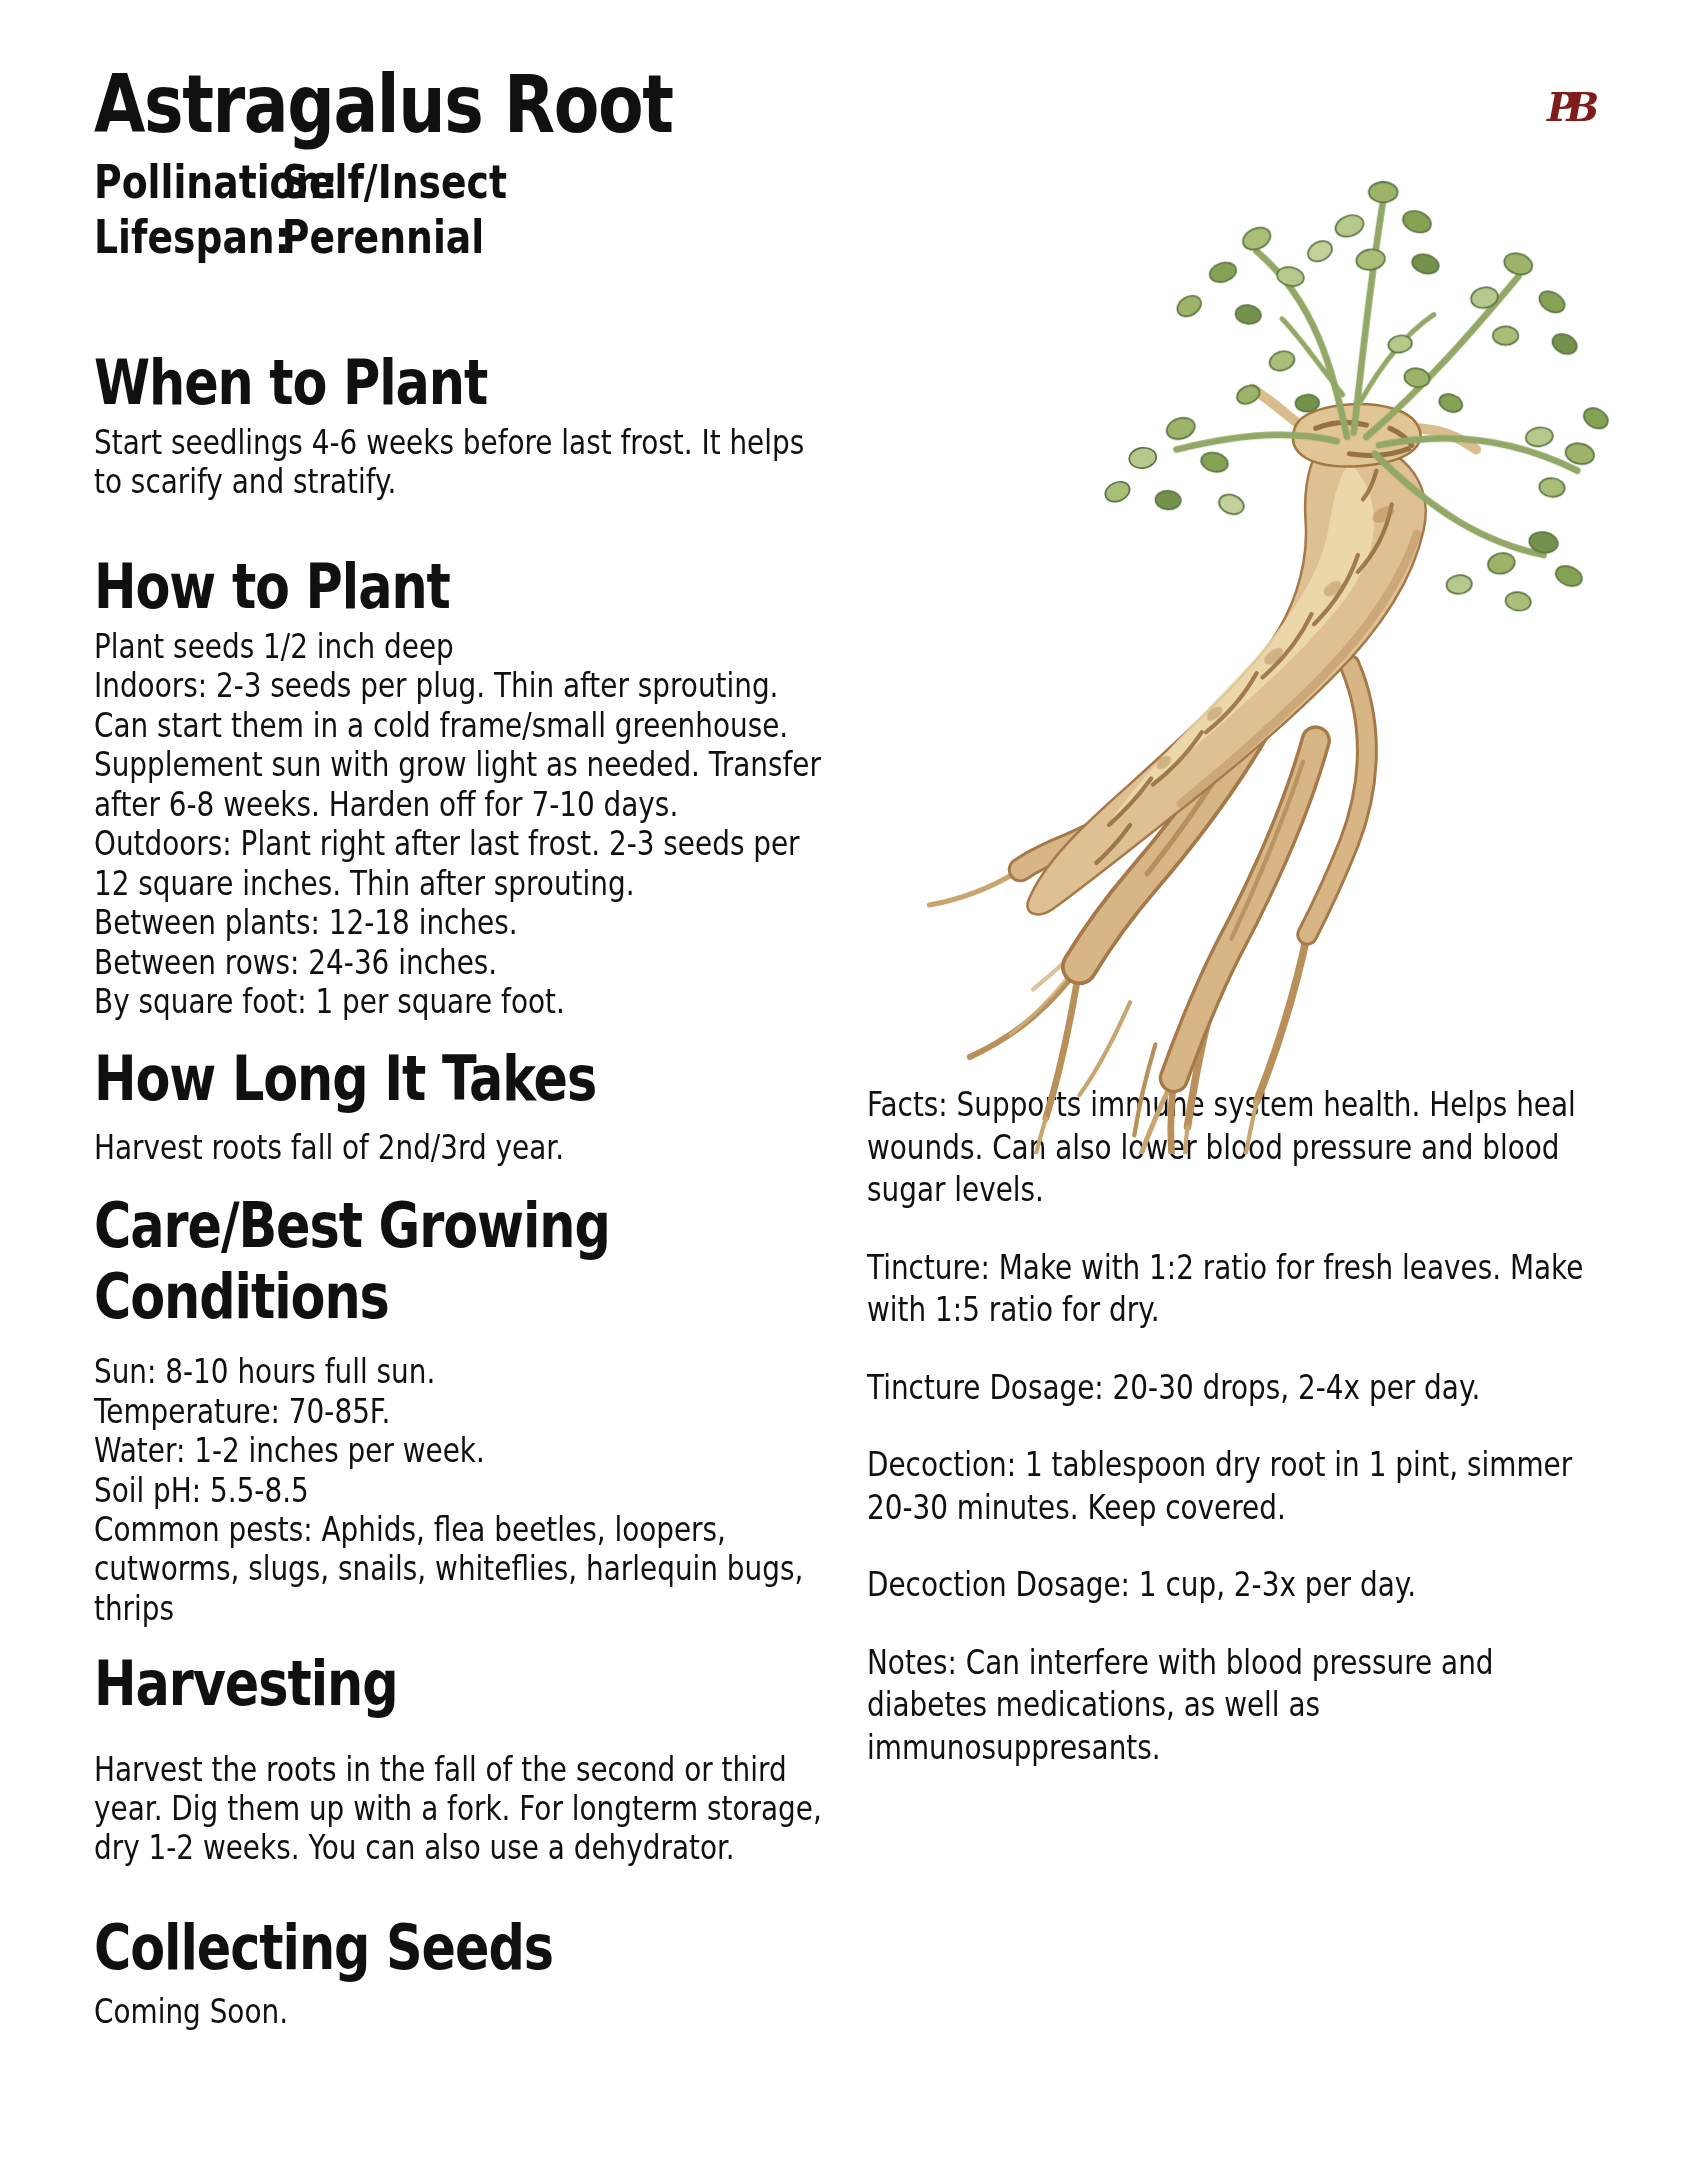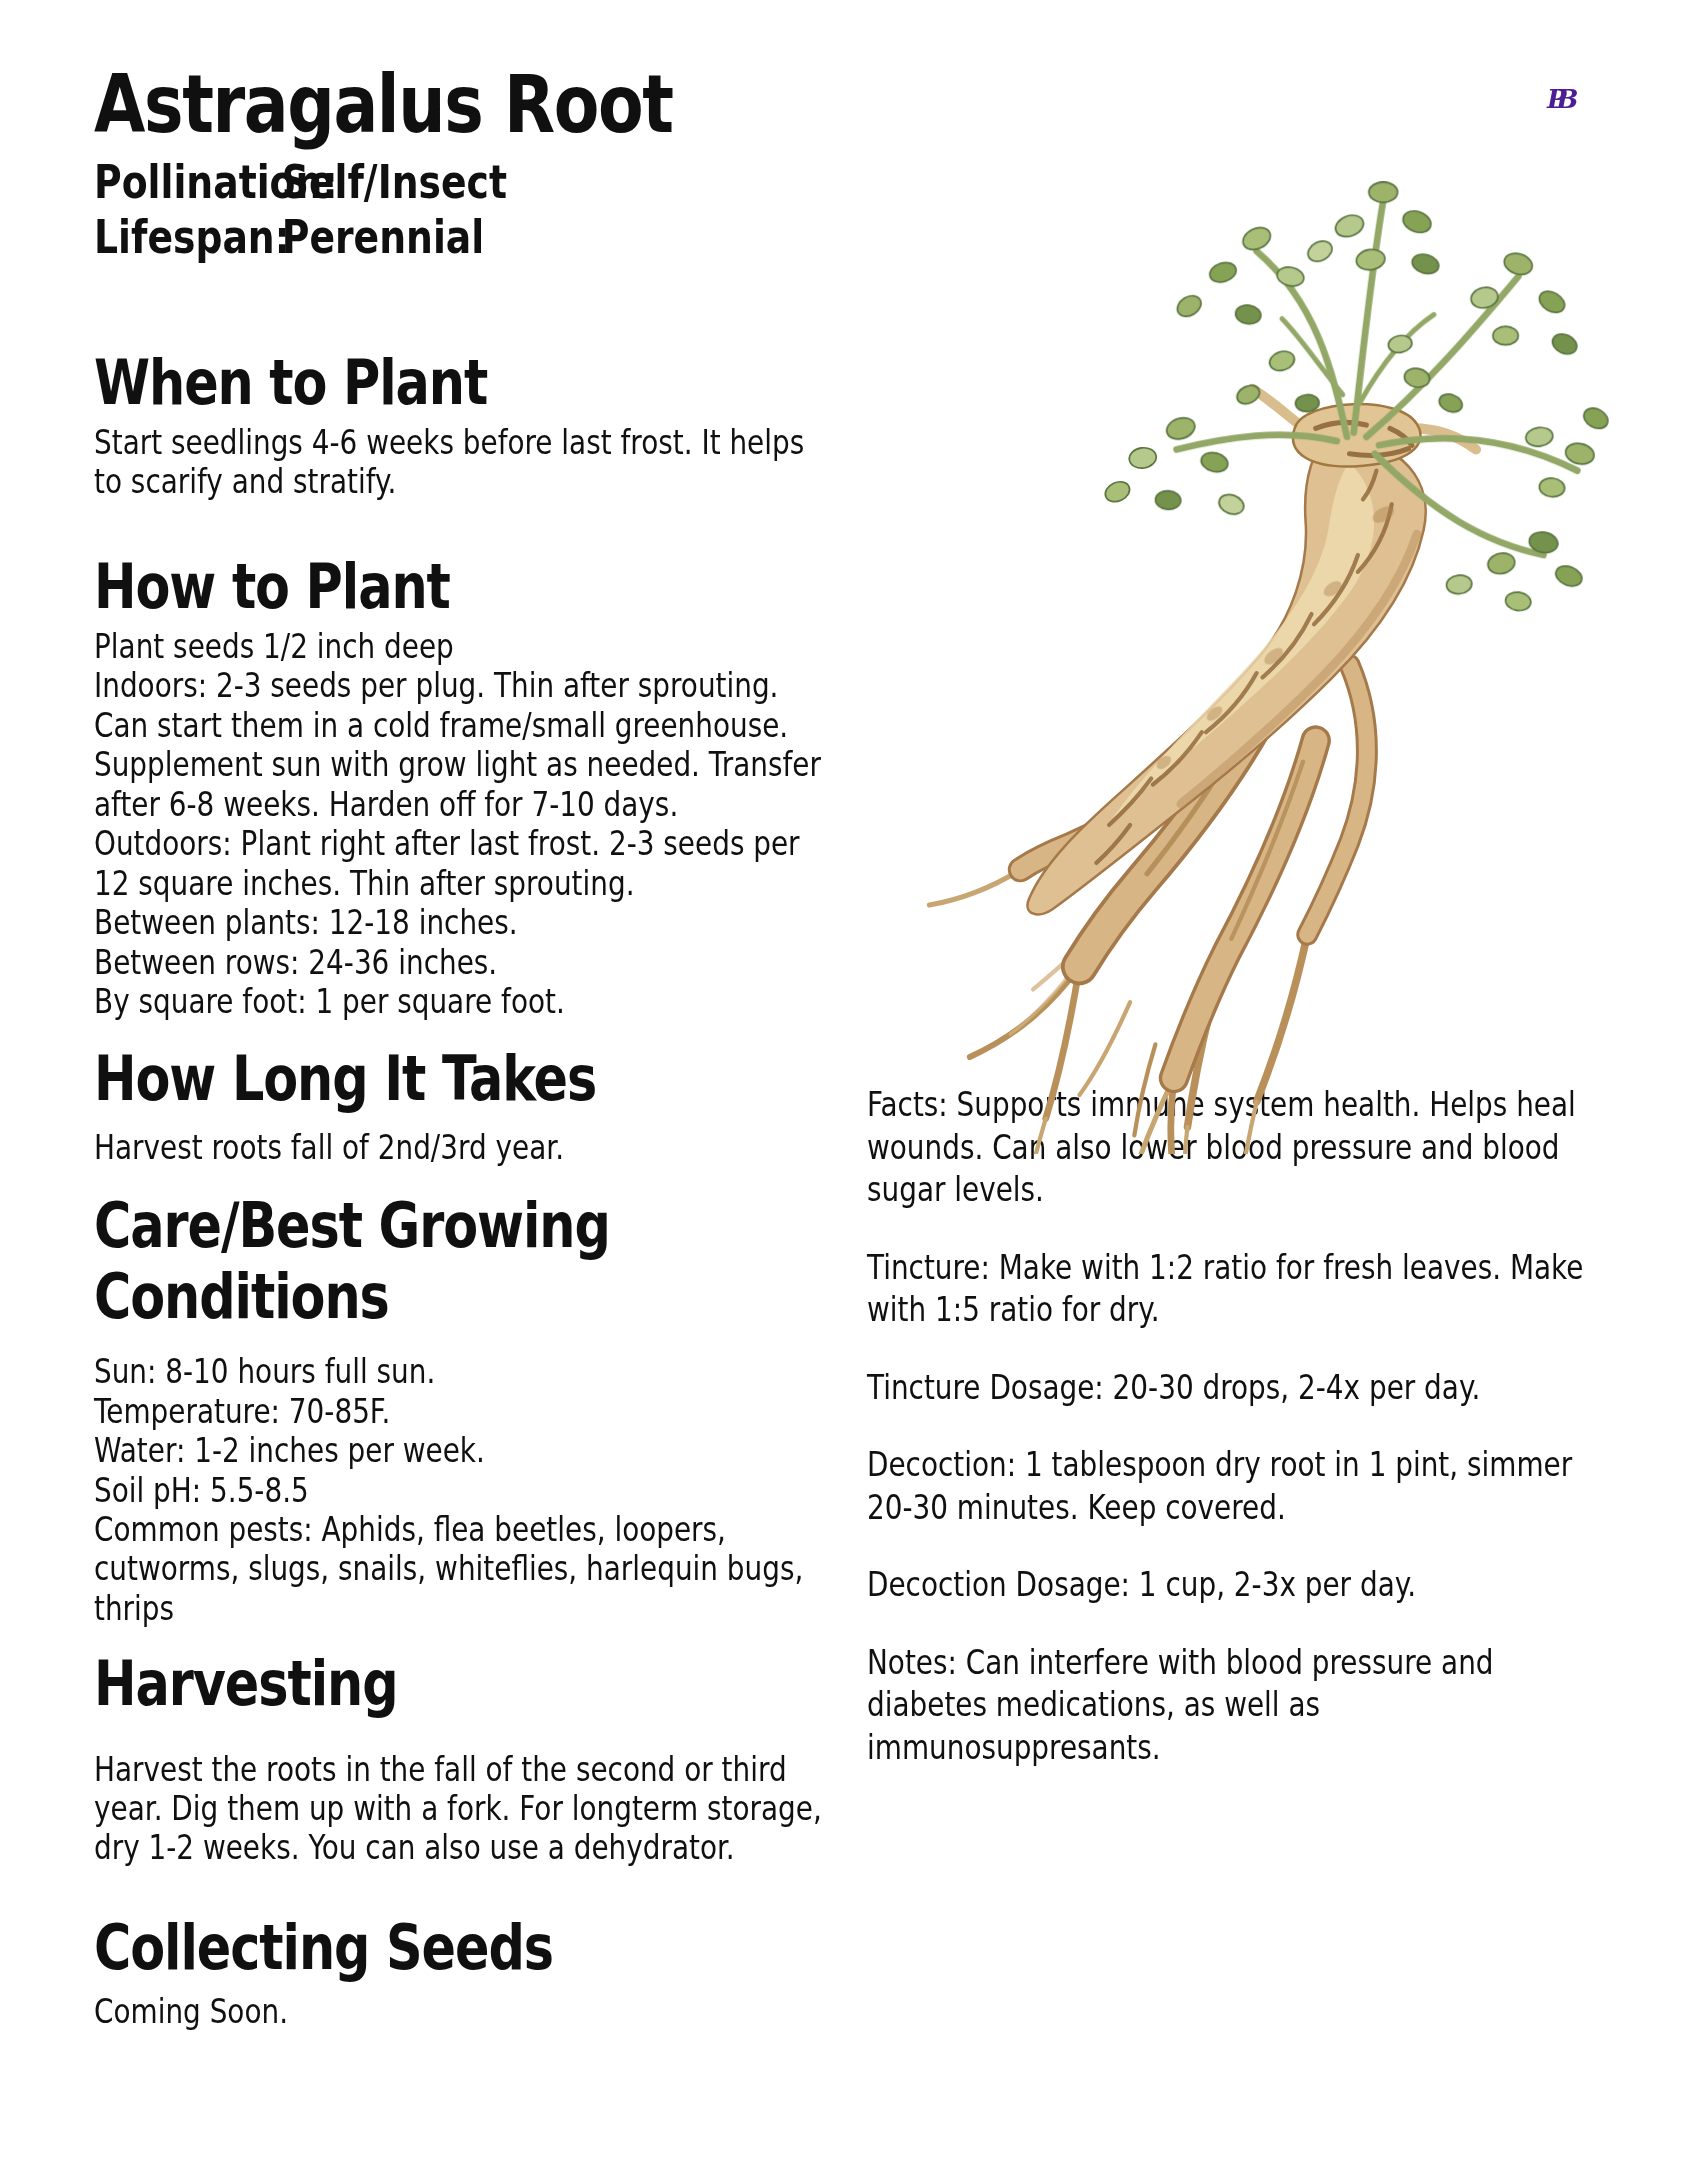--- a/index.html
+++ b/index.html
@@ -29,21 +29,21 @@
   .sec-harvest{margin-top:20px;}
   .sec-harvest .body{margin-top:30px;}
   .sec-seeds{margin-top:44px;}
   .sec-seeds .body{margin-top:8.4px;}
 
   .right-col p{font-size:34px;line-height:1.25;margin:0 0 35px 0;}
 
   .logo{
     position:absolute;left:1547px;top:84px;
     font-family:"DejaVu Serif",serif;font-style:italic;font-weight:700;
-    font-size:26px;letter-spacing:-10px;color:#4c1d95;
+    font-size:39px;letter-spacing:-10px;color:#7f1d1d;
   }
   .illustration{position:absolute;left:877px;top:150px;width:734px;height:1004px;}
   .illustration svg{display:block;width:100%;height:100%;}
 </style>
 </head>
 <body>
 
 <div class="col left-col">
   <h1>Astragalus Root</h1>
 

